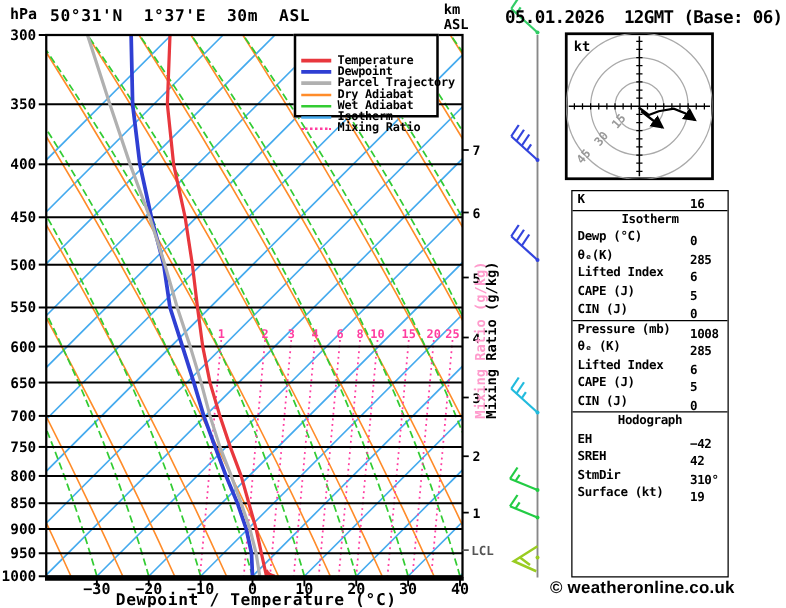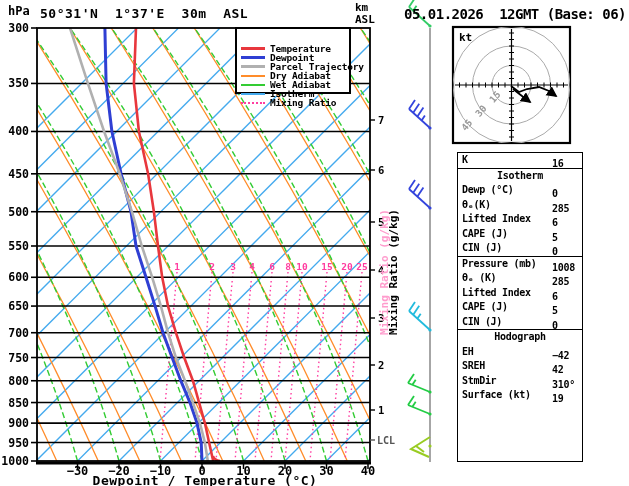--- a/index.html
+++ b/index.html
@@ -369,13 +369,14 @@
       </div>
       <div class="sec">
         <div class="sh">Hodograph</div>
         <div class="r"><span>EH</span><span class="v">−42</span></div>
         <div class="r"><span>SREH</span><span class="v">42</span></div>
         <div class="r"><span>StmDir</span><span class="v">310°</span></div>
         <div class="r"><span>Surface (kt)</span><span class="v">19</span></div>
       </div>
     </div>
 
+  <div class="abs copy">© weatheronline.co.uk</div>
 </div>
 
 </body></html>

